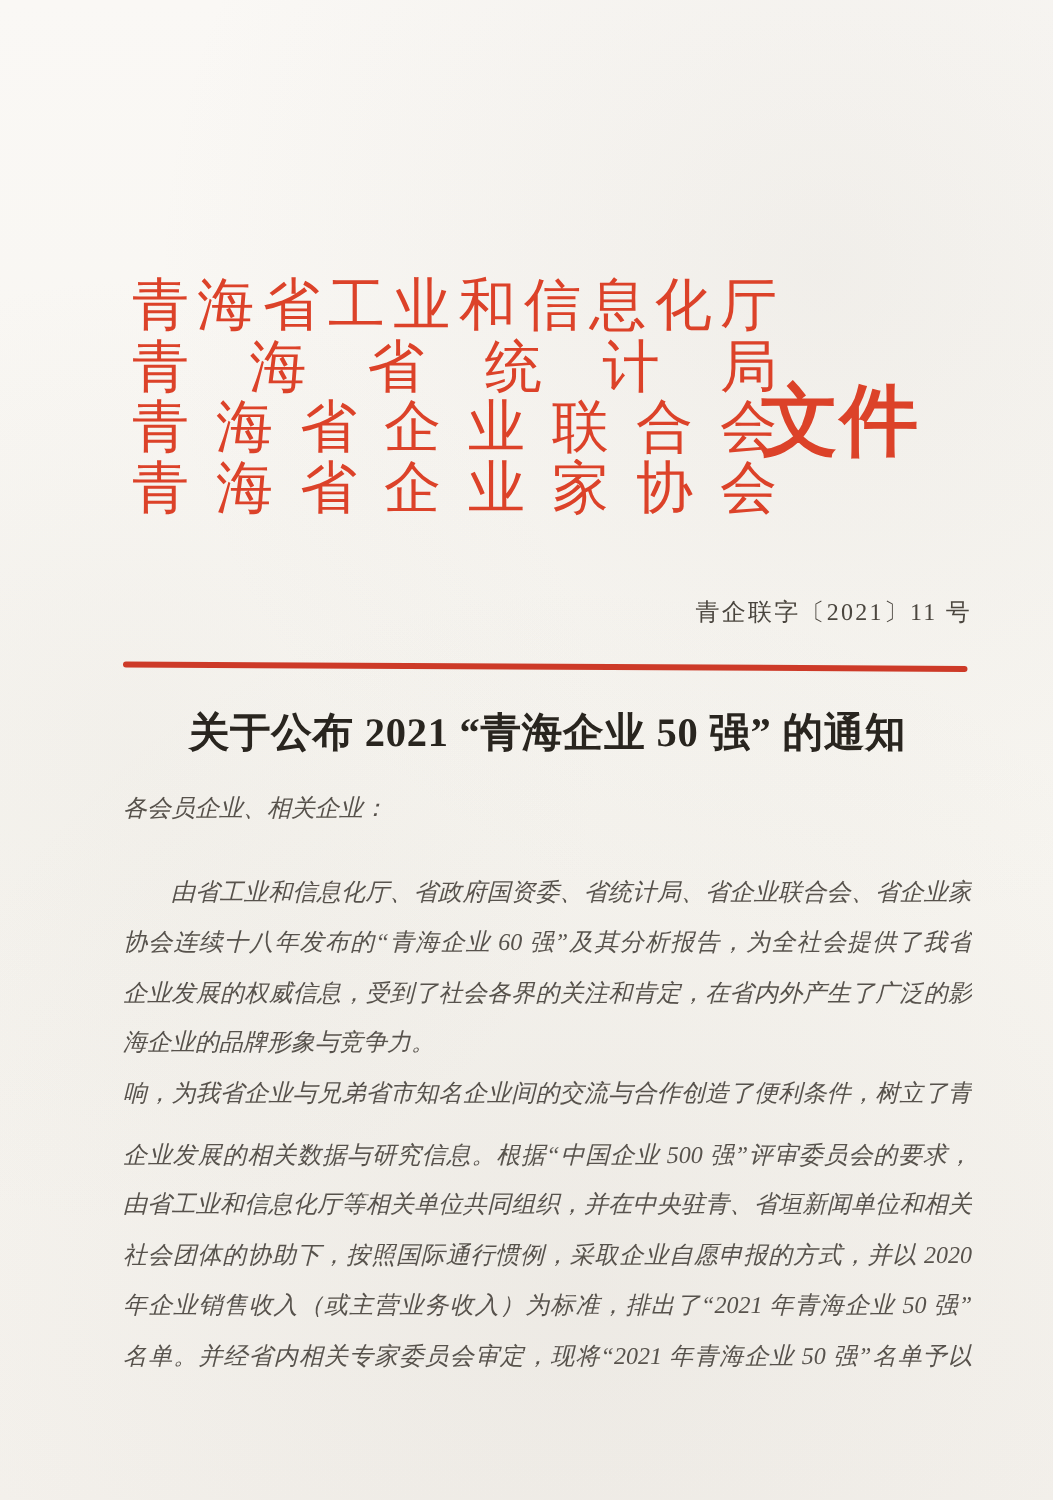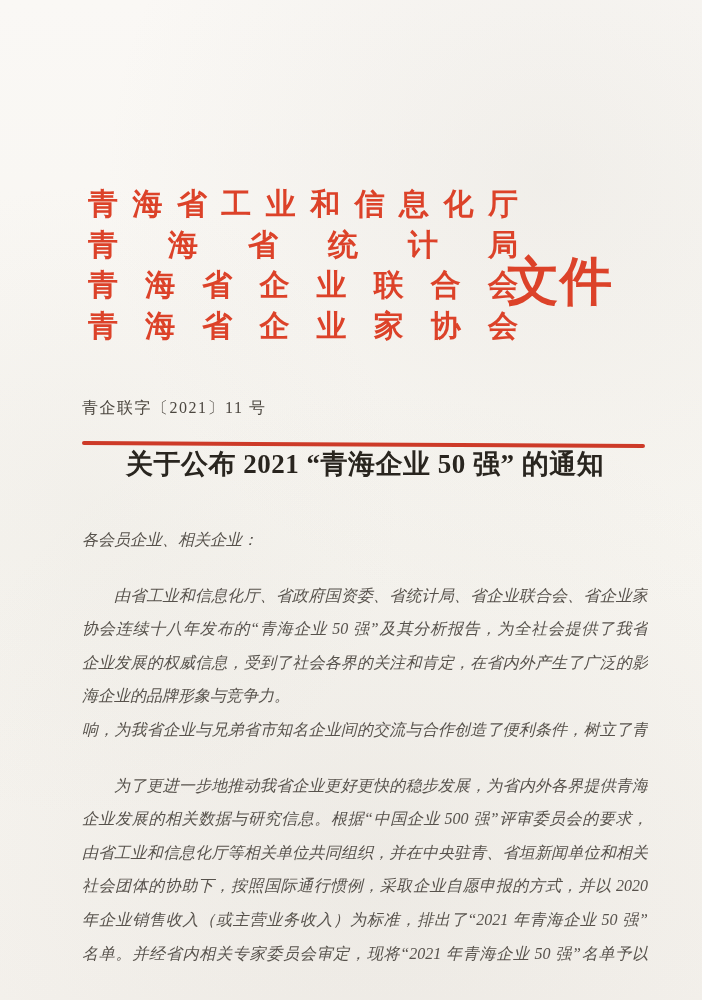--- a/index.html
+++ b/index.html
@@ -16,42 +16,42 @@
       radial-gradient(circle at 12% 50%, rgba(195,190,180,.10), transparent 40%),
       radial-gradient(circle at 55% 86%, rgba(182,176,166,.12), transparent 50%),
       linear-gradient(180deg,#faf8f5 0%,#f7f5f0 55%,#f4f1ec 100%);
   }
   
   .agencies{
     position:absolute;left:88px;top:184px;width:430px;
   }
   .agency-line{
     height:40.5px;line-height:40.5px;overflow:hidden;
-    font-size:30px;font-weight:700;color:var(--red,#dc4229);
+    font-size:38px;font-weight:400;color:var(--red,#dc4229);
     text-align:justify;text-align-last:justify;text-justify:inter-character;
     white-space:nowrap;
   }
   .wenjian{
     position:absolute;left:507px;top:256px;width:120px;
     font-size:52px;line-height:52px;font-weight:700;
     color:var(--red,#dc4229);letter-spacing:1px;white-space:nowrap;
   }
   .doc-number{
     position:absolute;left:82px;top:398px;width:566px;
-    text-align:left;font-size:16px;letter-spacing:1.5px;
+    text-align:right;font-size:16px;letter-spacing:1.5px;
     color:var(--ref_ink,#4b463f);
   }
   .red-rule{
     position:absolute;left:82px;top:441px;width:563px;height:4px;
     background:var(--rule_red,#cd3a28);
     transform:rotate(0.3deg);transform-origin:left center;
     border-radius:2px;
   }
   .title{
-    position:absolute;left:62px;top:448px;width:606px;margin:0;
+    position:absolute;left:62px;top:472px;width:606px;margin:0;
     text-align:center;font-size:27px;line-height:32px;font-weight:700;
     color:var(--title_ink,#29251f);letter-spacing:0.5px;white-space:nowrap;
   }
   .body-block{
     position:absolute;left:82px;top:523px;width:566px;
     color:var(--body_ink,#57524c);
     font-style:italic;
   }
   .bline{
     height:33.6px;line-height:33.6px;font-size:16px;overflow:hidden;
@@ -80,27 +80,26 @@
 
   <div class="red-rule"></div>
 
   <h1 class="title">关于公布 2021 “青海企业 50 强” 的通知</h1>
 
   <div class="body-block">
     <div class="bline end">各会员企业、相关企业：</div>
     <div id="paras">
         <div class="para">
           <div class="bline first">由省工业和信息化厅、省政府国资委、省统计局、省企业联合会、省企业家</div>
-          <div class="bline">协会连续十八年发布的“青海企业 50 强”及其分析报告，为全社会提供了我省</div>
+          <div class="bline">协会连续十八年发布的“青海企业 60 强”及其分析报告，为全社会提供了我省</div>
           <div class="bline">企业发展的权威信息，受到了社会各界的关注和肯定，在省内外产生了广泛的影</div>
           <div class="bline end">海企业的品牌形象与竞争力。</div>
           <div class="bline">响，为我省企业与兄弟省市知名企业间的交流与合作创造了便利条件，树立了青</div>
         </div>
         <div class="para">
-          <div class="bline first">为了更进一步地推动我省企业更好更快的稳步发展，为省内外各界提供青海</div>
           <div class="bline">企业发展的相关数据与研究信息。根据“中国企业 500 强”评审委员会的要求，</div>
           <div class="bline">由省工业和信息化厅等相关单位共同组织，并在中央驻青、省垣新闻单位和相关</div>
           <div class="bline">社会团体的协助下，按照国际通行惯例，采取企业自愿申报的方式，并以 2020</div>
           <div class="bline">年企业销售收入（或主营业务收入）为标准，排出了“2021 年青海企业 50 强”</div>
           <div class="bline">名单。并经省内相关专家委员会审定，现将“2021 年青海企业 50 强”名单予以</div>
         </div>
       </div>
   </div>
 
 </div>

